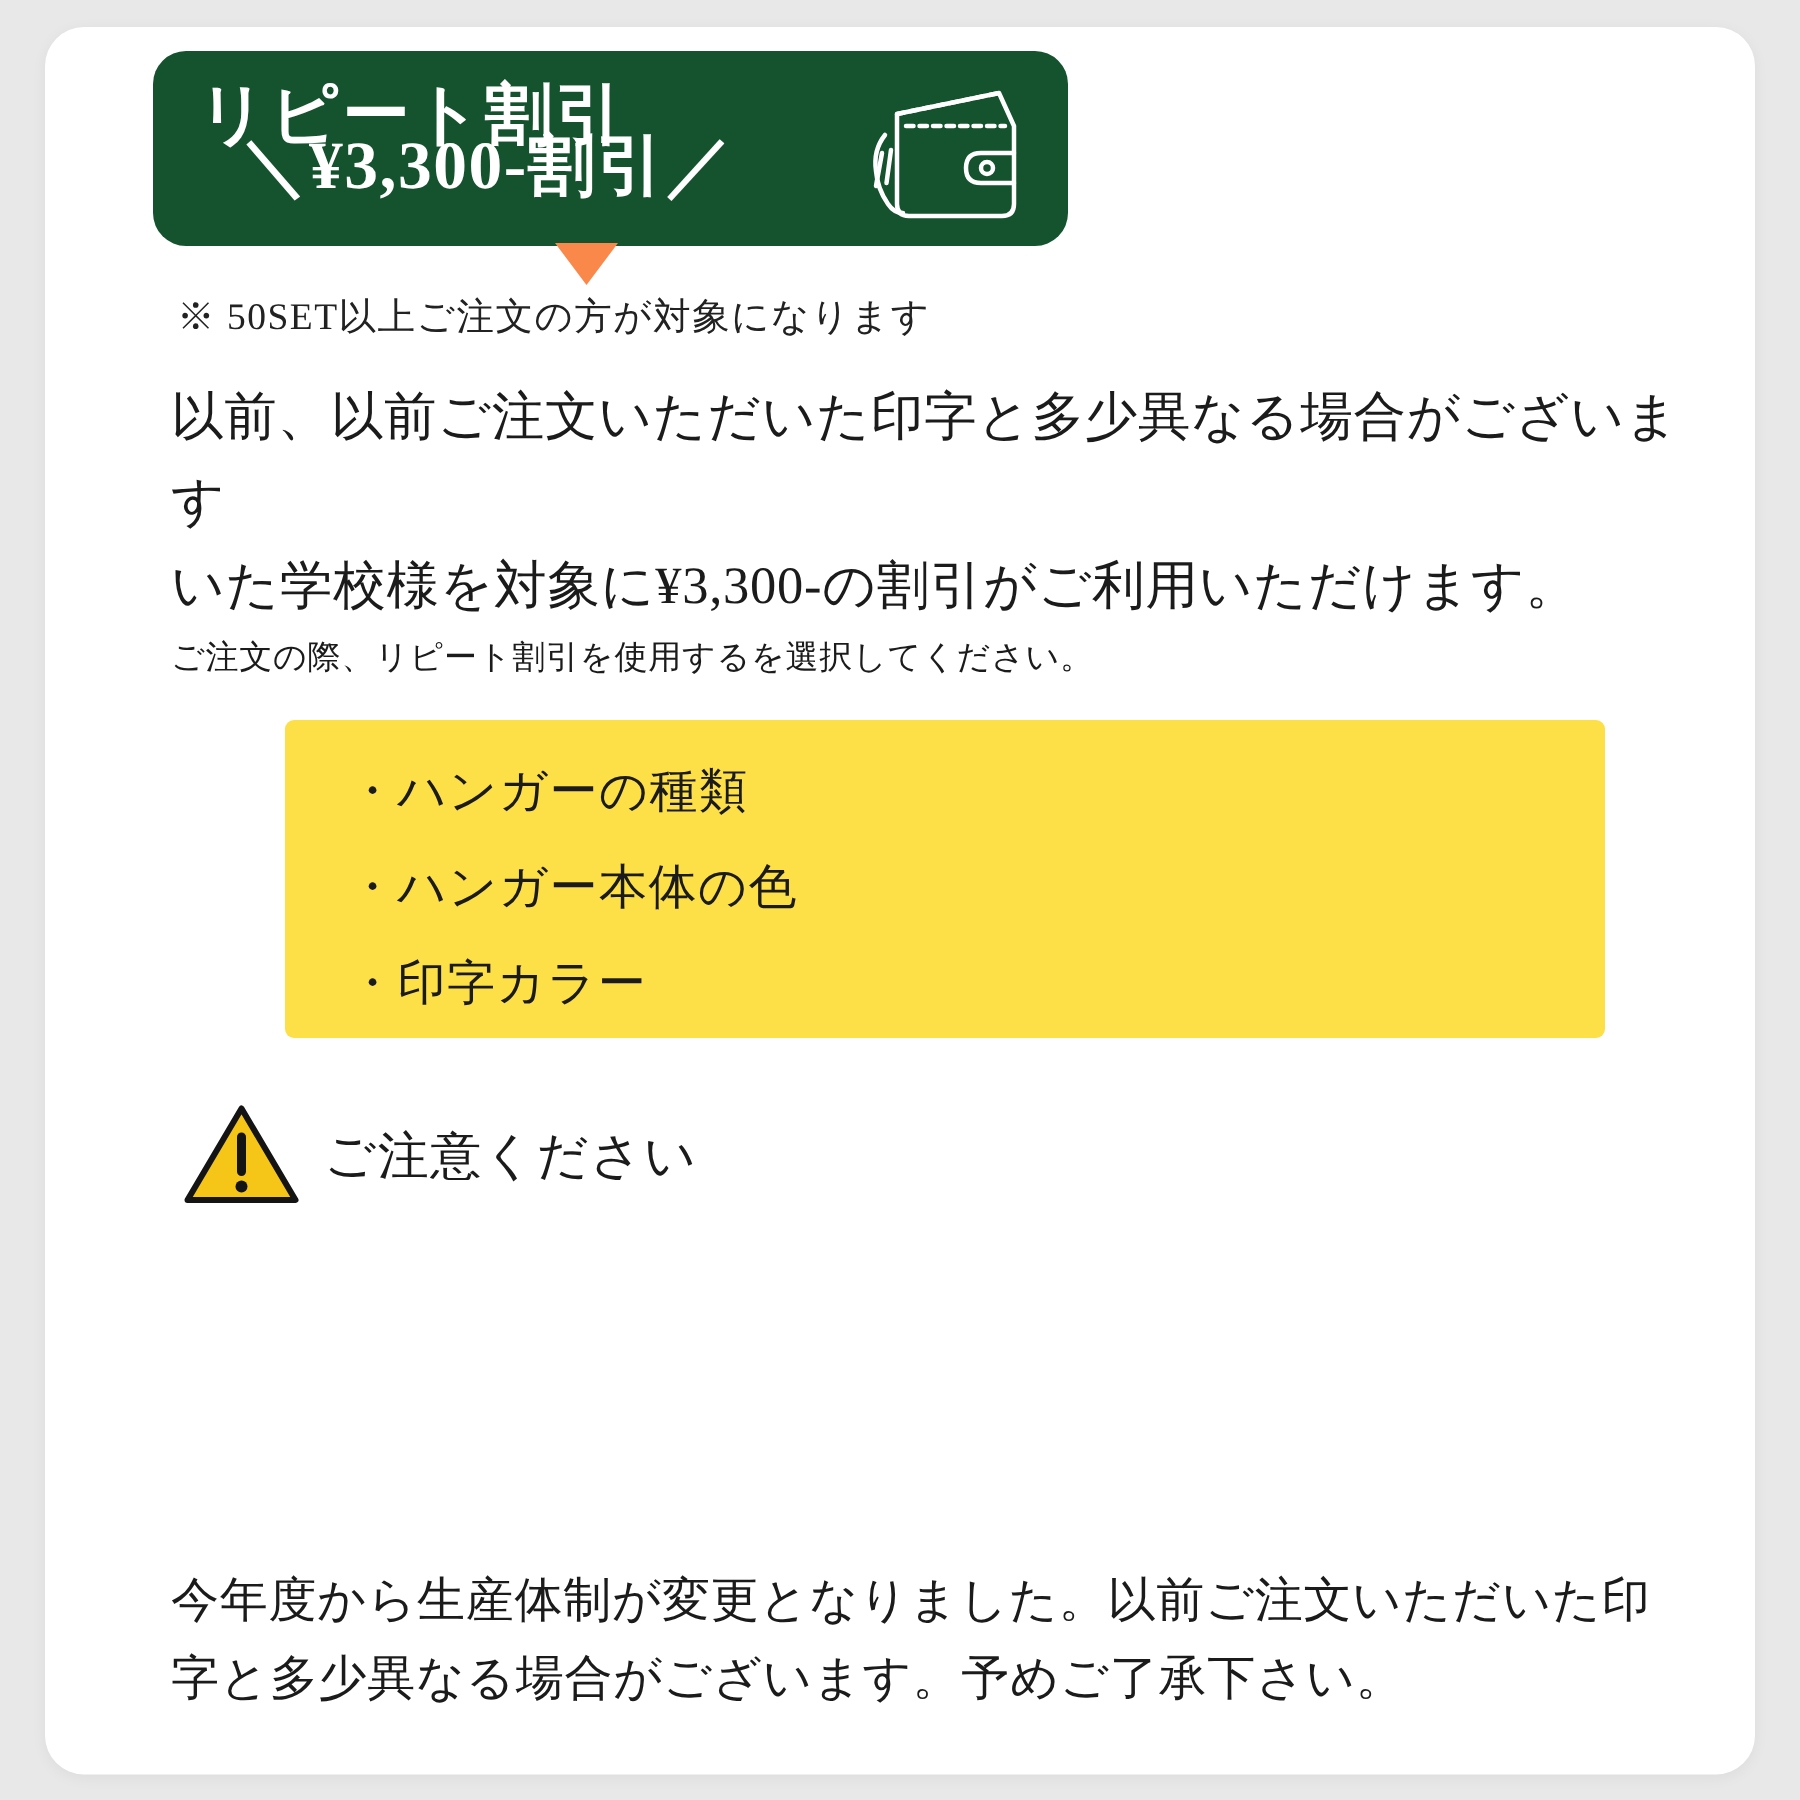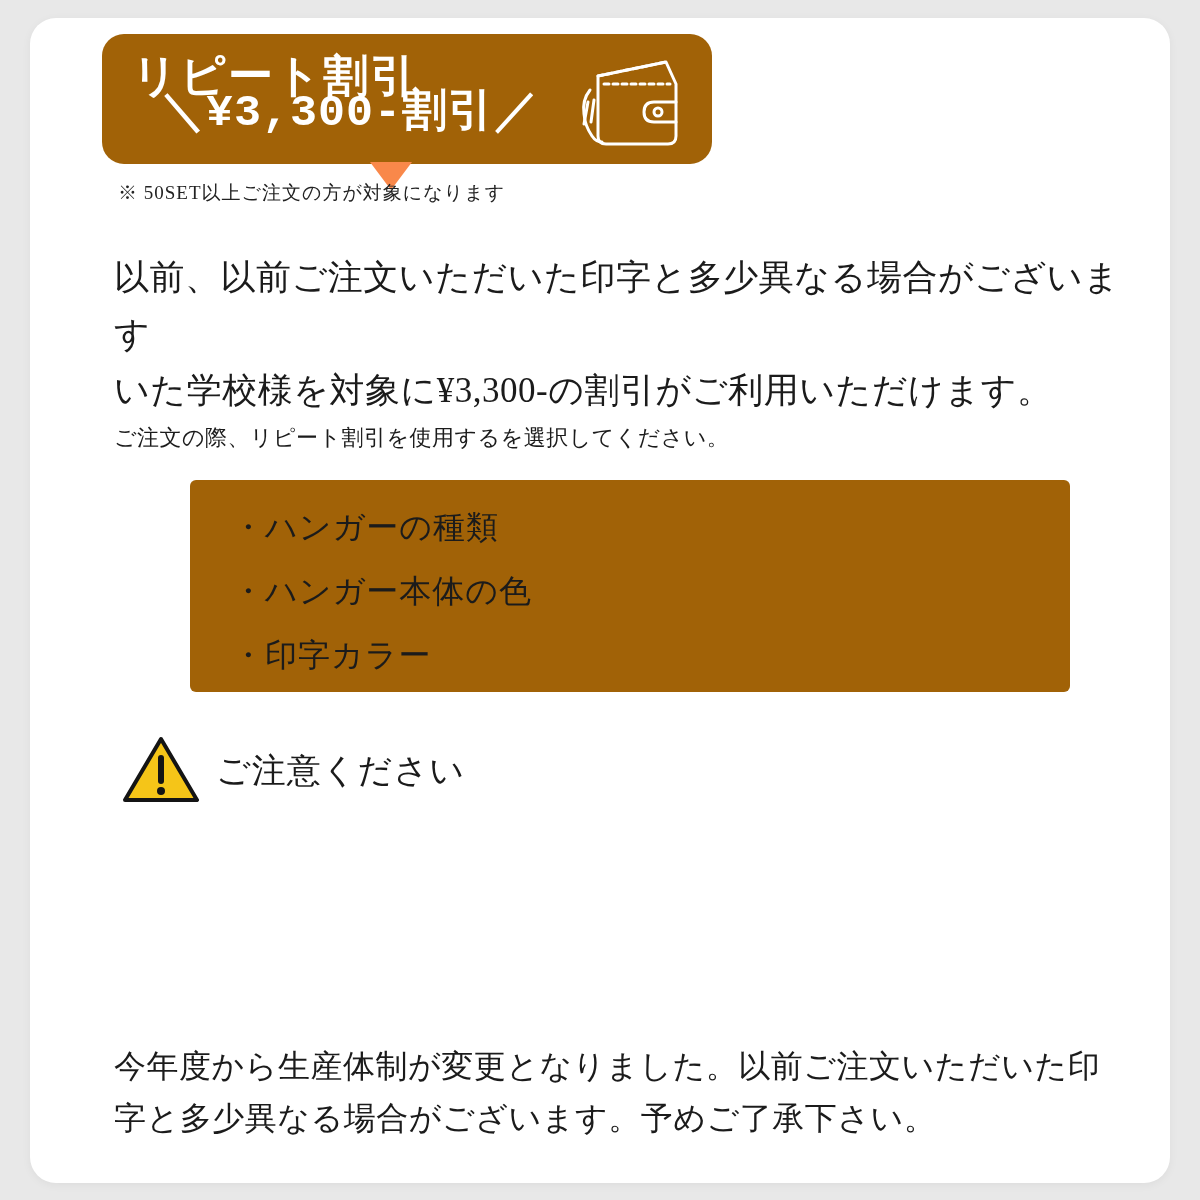--- a/index.html
+++ b/index.html
@@ -27,26 +27,25 @@
 
   
   .banner-wrap {
     position: absolute;
     left: 72px;
     top: 16px;
     width: 610px;
   }
   .banner {
     position: relative;
-    background: #a16207;
+    background: #14532d;
     border-radius: 22px;
     height: 130px;
     width: 610px;
     box-sizing: border-box;
-    font-family: Liberation Mono, monospace;
   }
   .banner-tail {
     position: absolute;
     left: 268px;
     top: 128px;
     width: 0;
     height: 0;
     border-left: 21px solid transparent;
     border-right: 21px solid transparent;
     border-top: 28px solid #f9884a;
@@ -77,22 +76,22 @@
     right: 22px;
     top: 16px;
     width: 120px;
     height: 105px;
   }
 
   
   .note {
     position: absolute;
     left: 88px;
-    top: 162px;
-    font-size: 19px;
+    top: 176px;
+    font-size: 25px;
     color: #222222;
     letter-spacing: 1px;
     white-space: nowrap;
   }
 
   
   .intro {
     position: absolute;
     left: 84px;
     top: 232px;
@@ -106,21 +105,21 @@
     font-size: 22px;
   }
 
   
   .hl-box {
     position: absolute;
     left: 160px;
     top: 462px;
     width: 880px;
     height: 212px;
-    background: #a16207;
+    background: #fde047;
     border-radius: 6px;
   }
   .hl-item {
     position: absolute;
     font-size: 32px;
     color: #1b1b1b;
     letter-spacing: 1px;
     white-space: nowrap;
   }
   .hl-i1 { left: 42px; top: 26px; }

